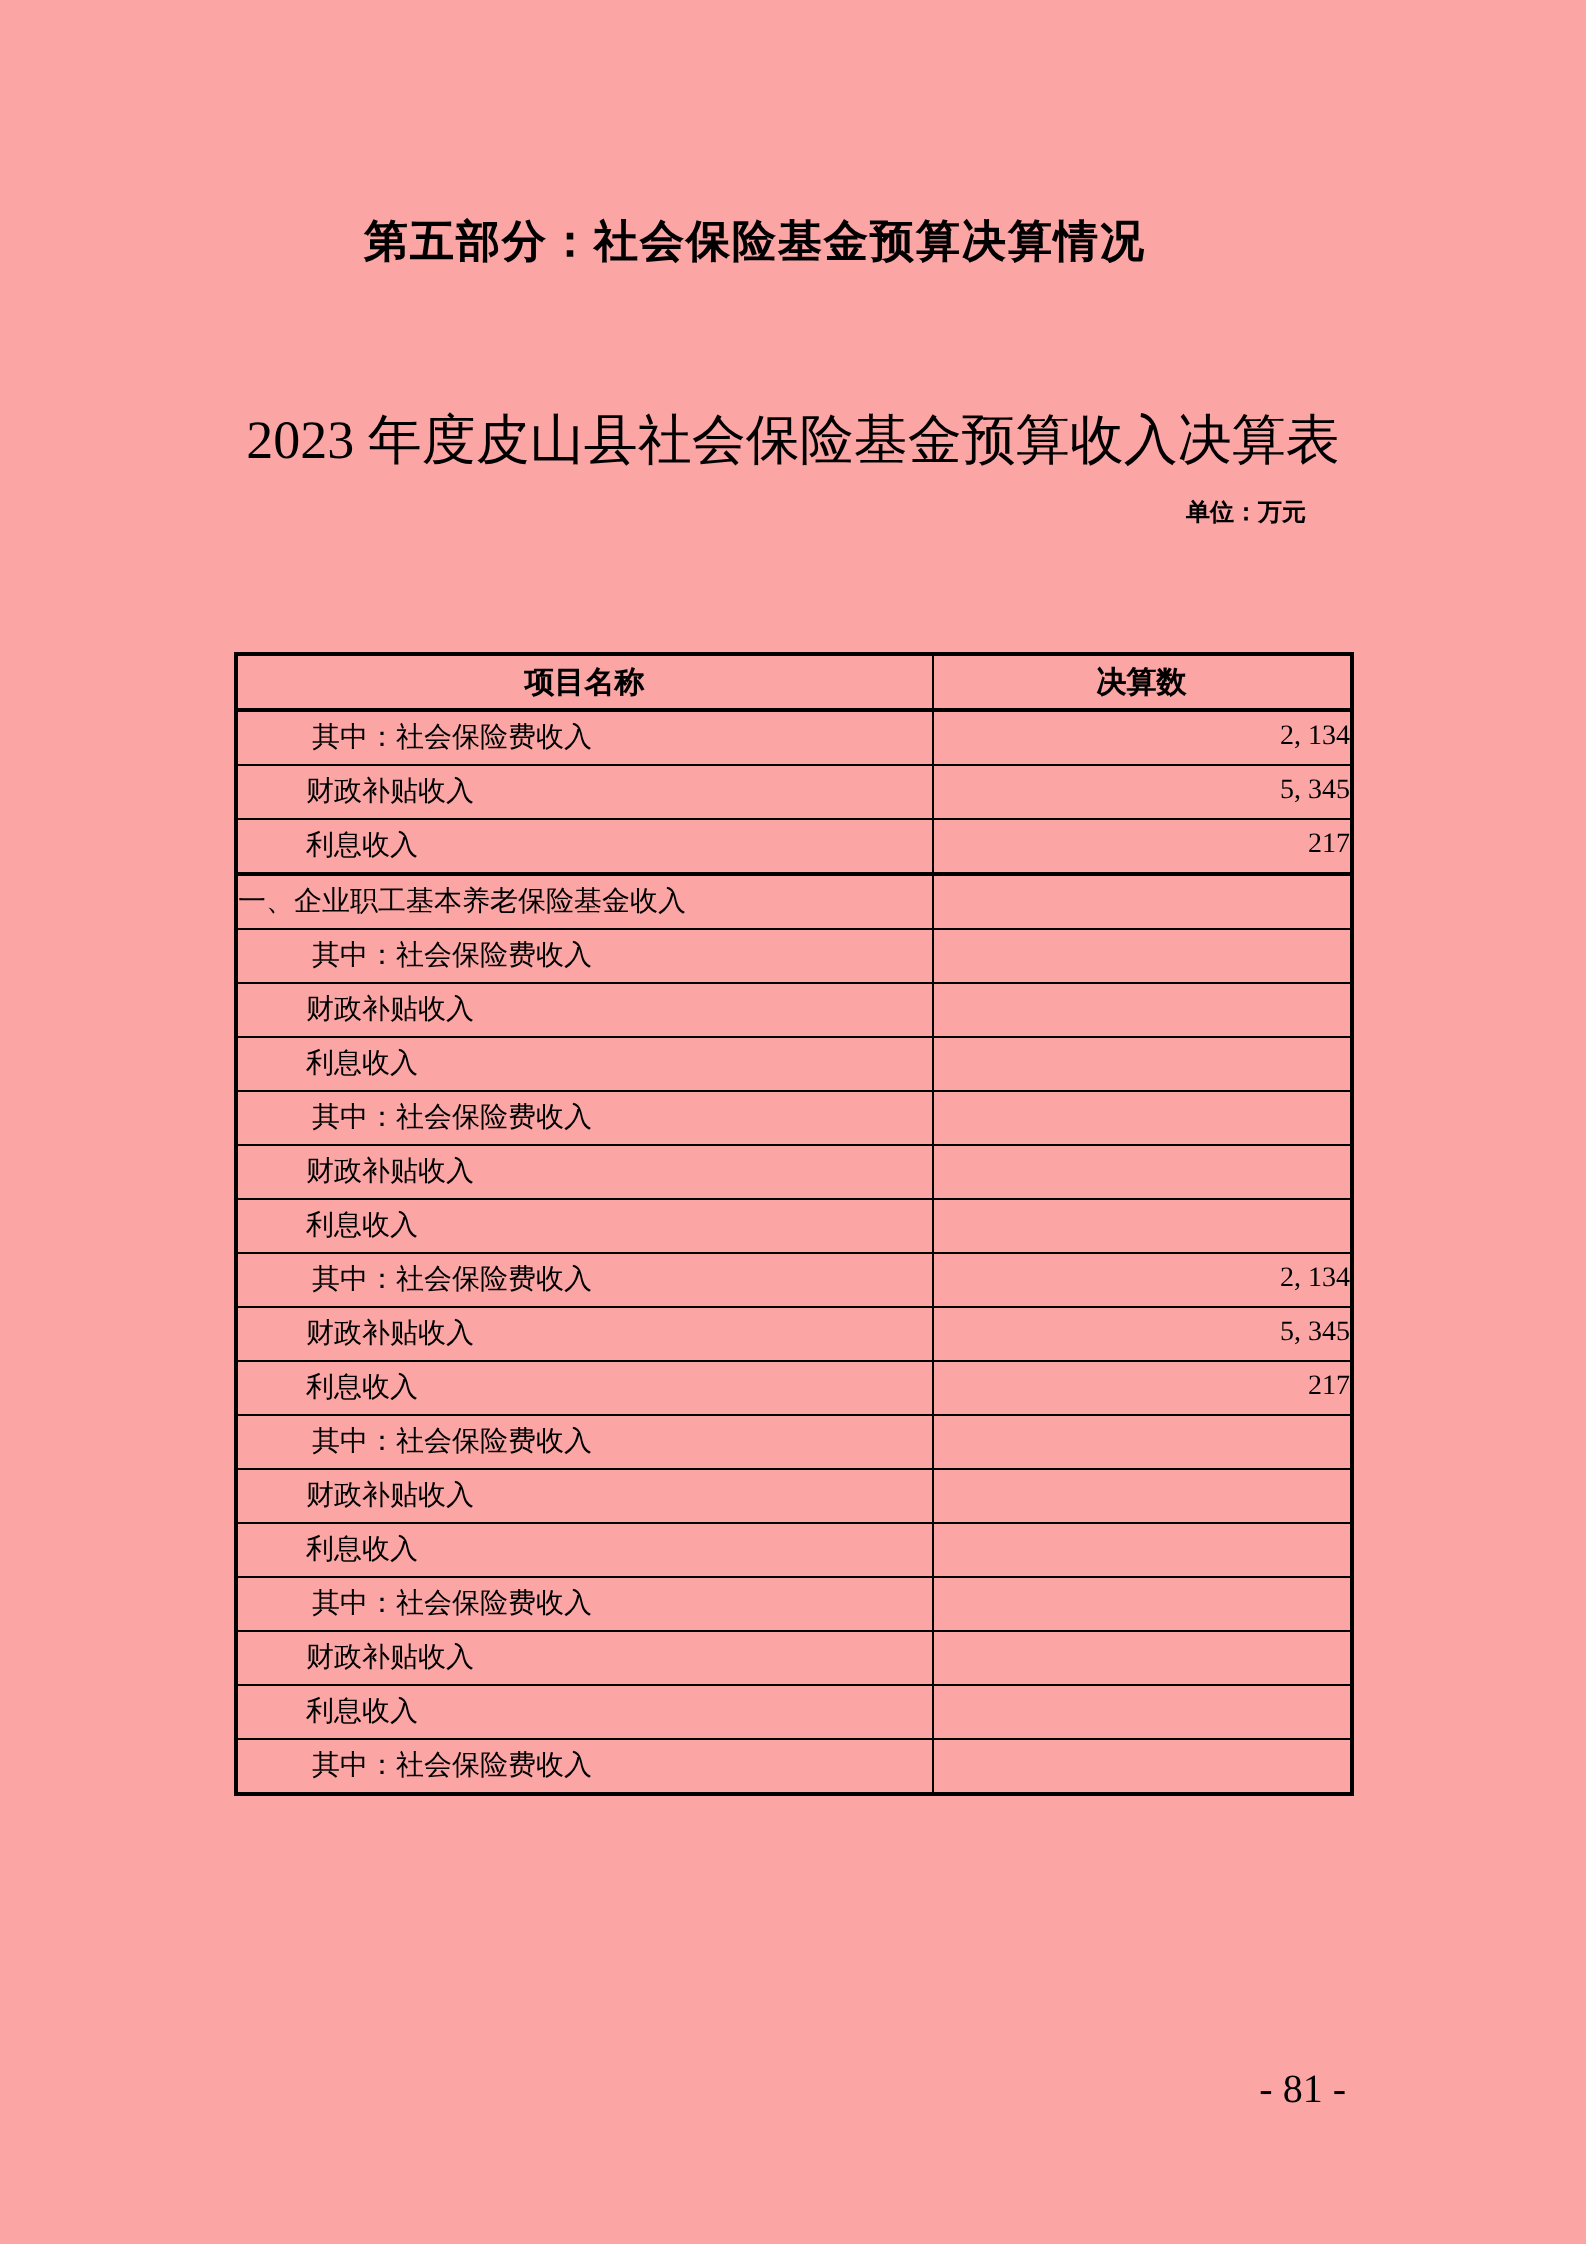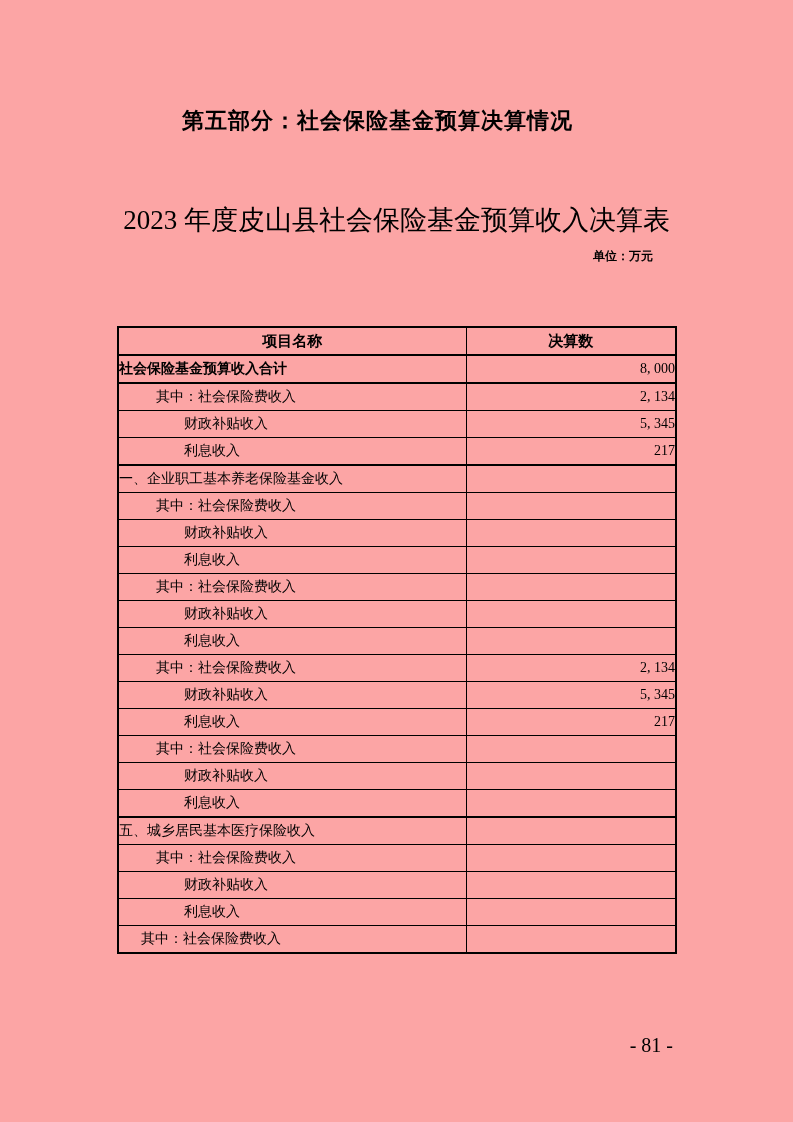--- a/index.html
+++ b/index.html
@@ -72,21 +72,21 @@
     border-bottom: 2px solid #000;
     font-weight: bold;
     text-align: center;
     font-size: 15px;
   }
   .budget-table tr.level0 td { border-top: 2px solid #000; }
   .budget-table tr.total-row td { border-bottom: 2px solid #000; }
   .budget-table tr.total-row .cell-label { font-weight: bold; }
   .cell-label { text-align: left; padding-left: 6px; }
   tr.level1 .cell-label { padding-left: 37px; }
-  tr.level2 .cell-label { padding-left: 65px; }
+  tr.level2 .cell-label { padding-left: 34px; }
   
   tbody tr:nth-child(22).level1 .cell-label { padding-left: 22px; }
   .cell-value { text-align: right; padding-right: 9px; }
   .page-number {
     position: absolute;
     top: 1034px;
     right: 120px;
     font-size: 20px;
     white-space: nowrap;
   }
@@ -107,24 +107,20 @@
       <col style="width:348px">
       <col style="width:210px">
     </colgroup>
     <thead>
       <tr>
         <th>项目名称</th>
         <th>决算数</th>
       </tr>
     </thead>
     <tbody id="table-body">
-        <tr class="level0 total-row">
-          <td class="cell-label">社会保险基金预算收入合计</td>
-          <td class="cell-value">8, 000</td>
-        </tr>
         <tr class="level1">
           <td class="cell-label">其中：社会保险费收入</td>
           <td class="cell-value">2, 134</td>
         </tr>
         <tr class="level2">
           <td class="cell-label">财政补贴收入</td>
           <td class="cell-value">5, 345</td>
         </tr>
         <tr class="level2">
           <td class="cell-label">利息收入</td>
@@ -175,24 +171,20 @@
           <td class="cell-value"></td>
         </tr>
         <tr class="level2">
           <td class="cell-label">财政补贴收入</td>
           <td class="cell-value"></td>
         </tr>
         <tr class="level2">
           <td class="cell-label">利息收入</td>
           <td class="cell-value"></td>
         </tr>
-        <tr class="level0">
-          <td class="cell-label">五、城乡居民基本医疗保险收入</td>
-          <td class="cell-value"></td>
-        </tr>
         <tr class="level1">
           <td class="cell-label">其中：社会保险费收入</td>
           <td class="cell-value"></td>
         </tr>
         <tr class="level2">
           <td class="cell-label">财政补贴收入</td>
           <td class="cell-value"></td>
         </tr>
         <tr class="level2">
           <td class="cell-label">利息收入</td>

